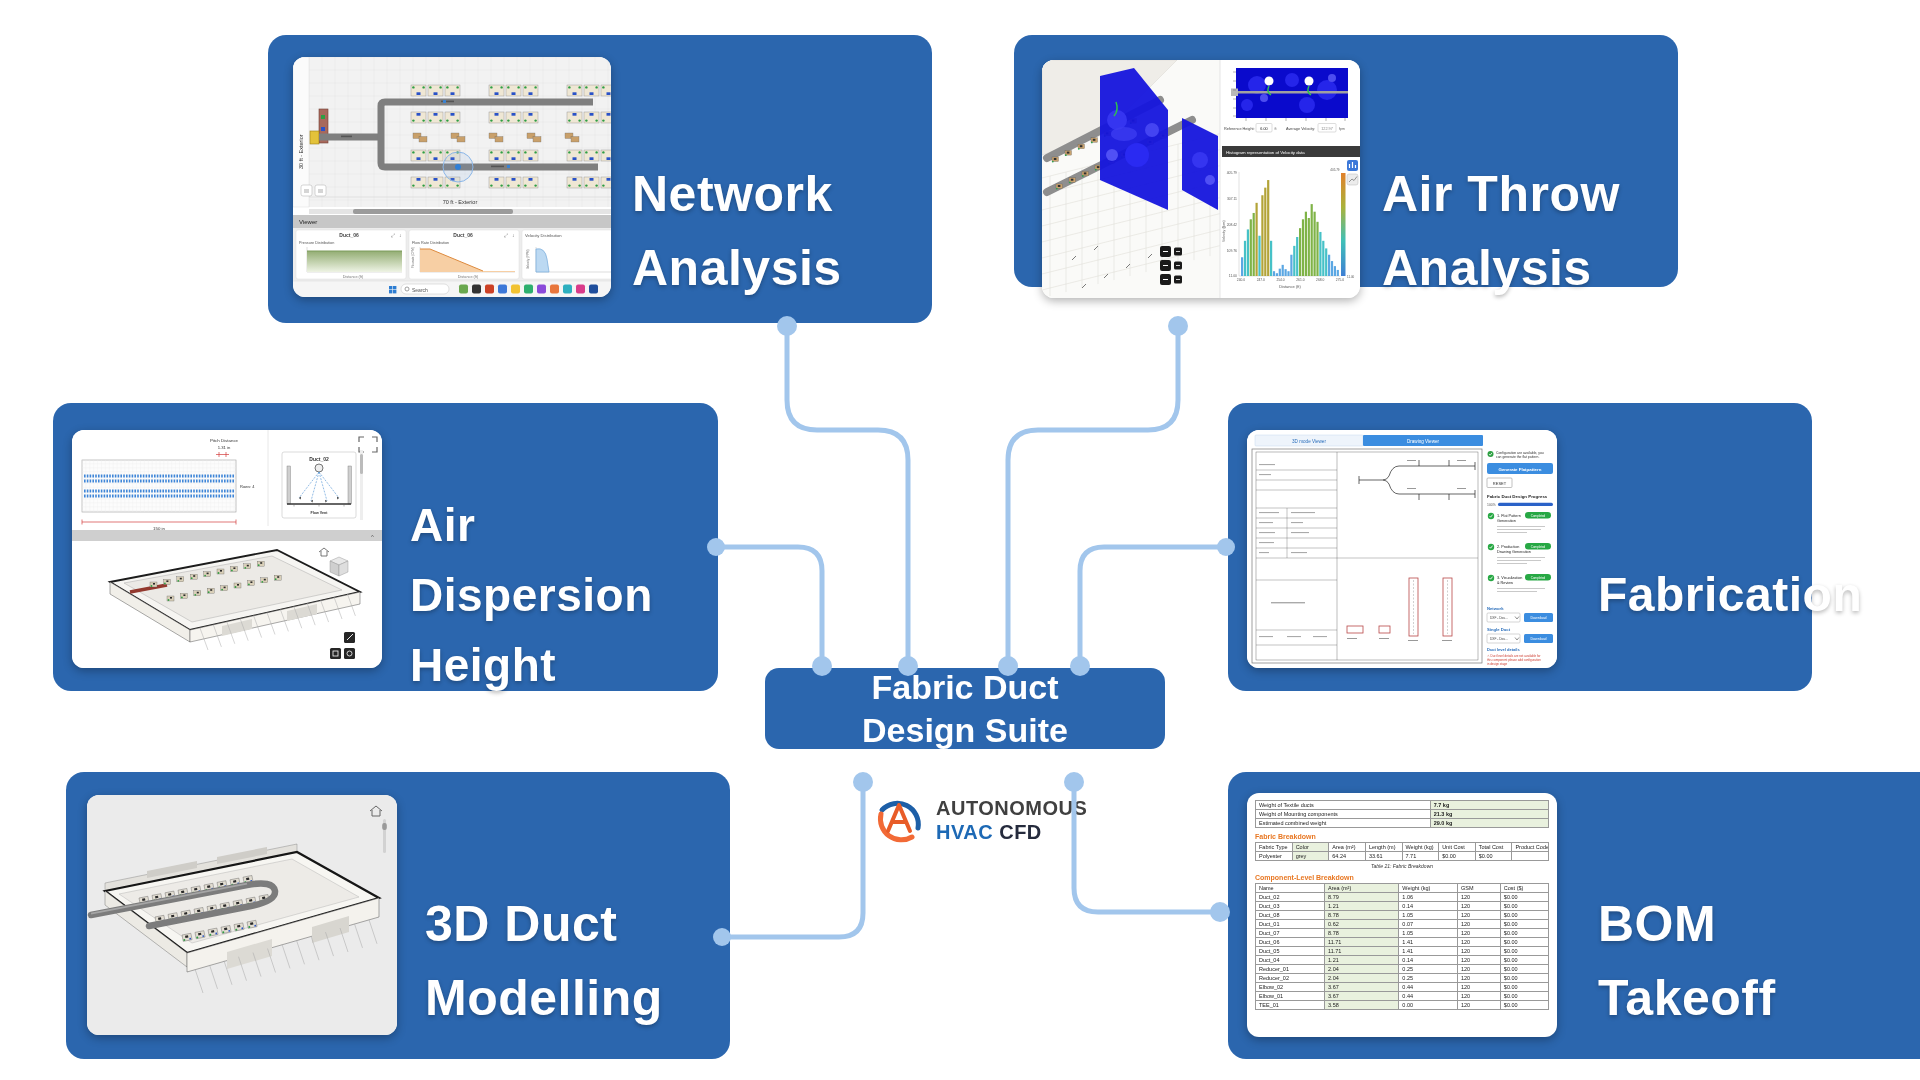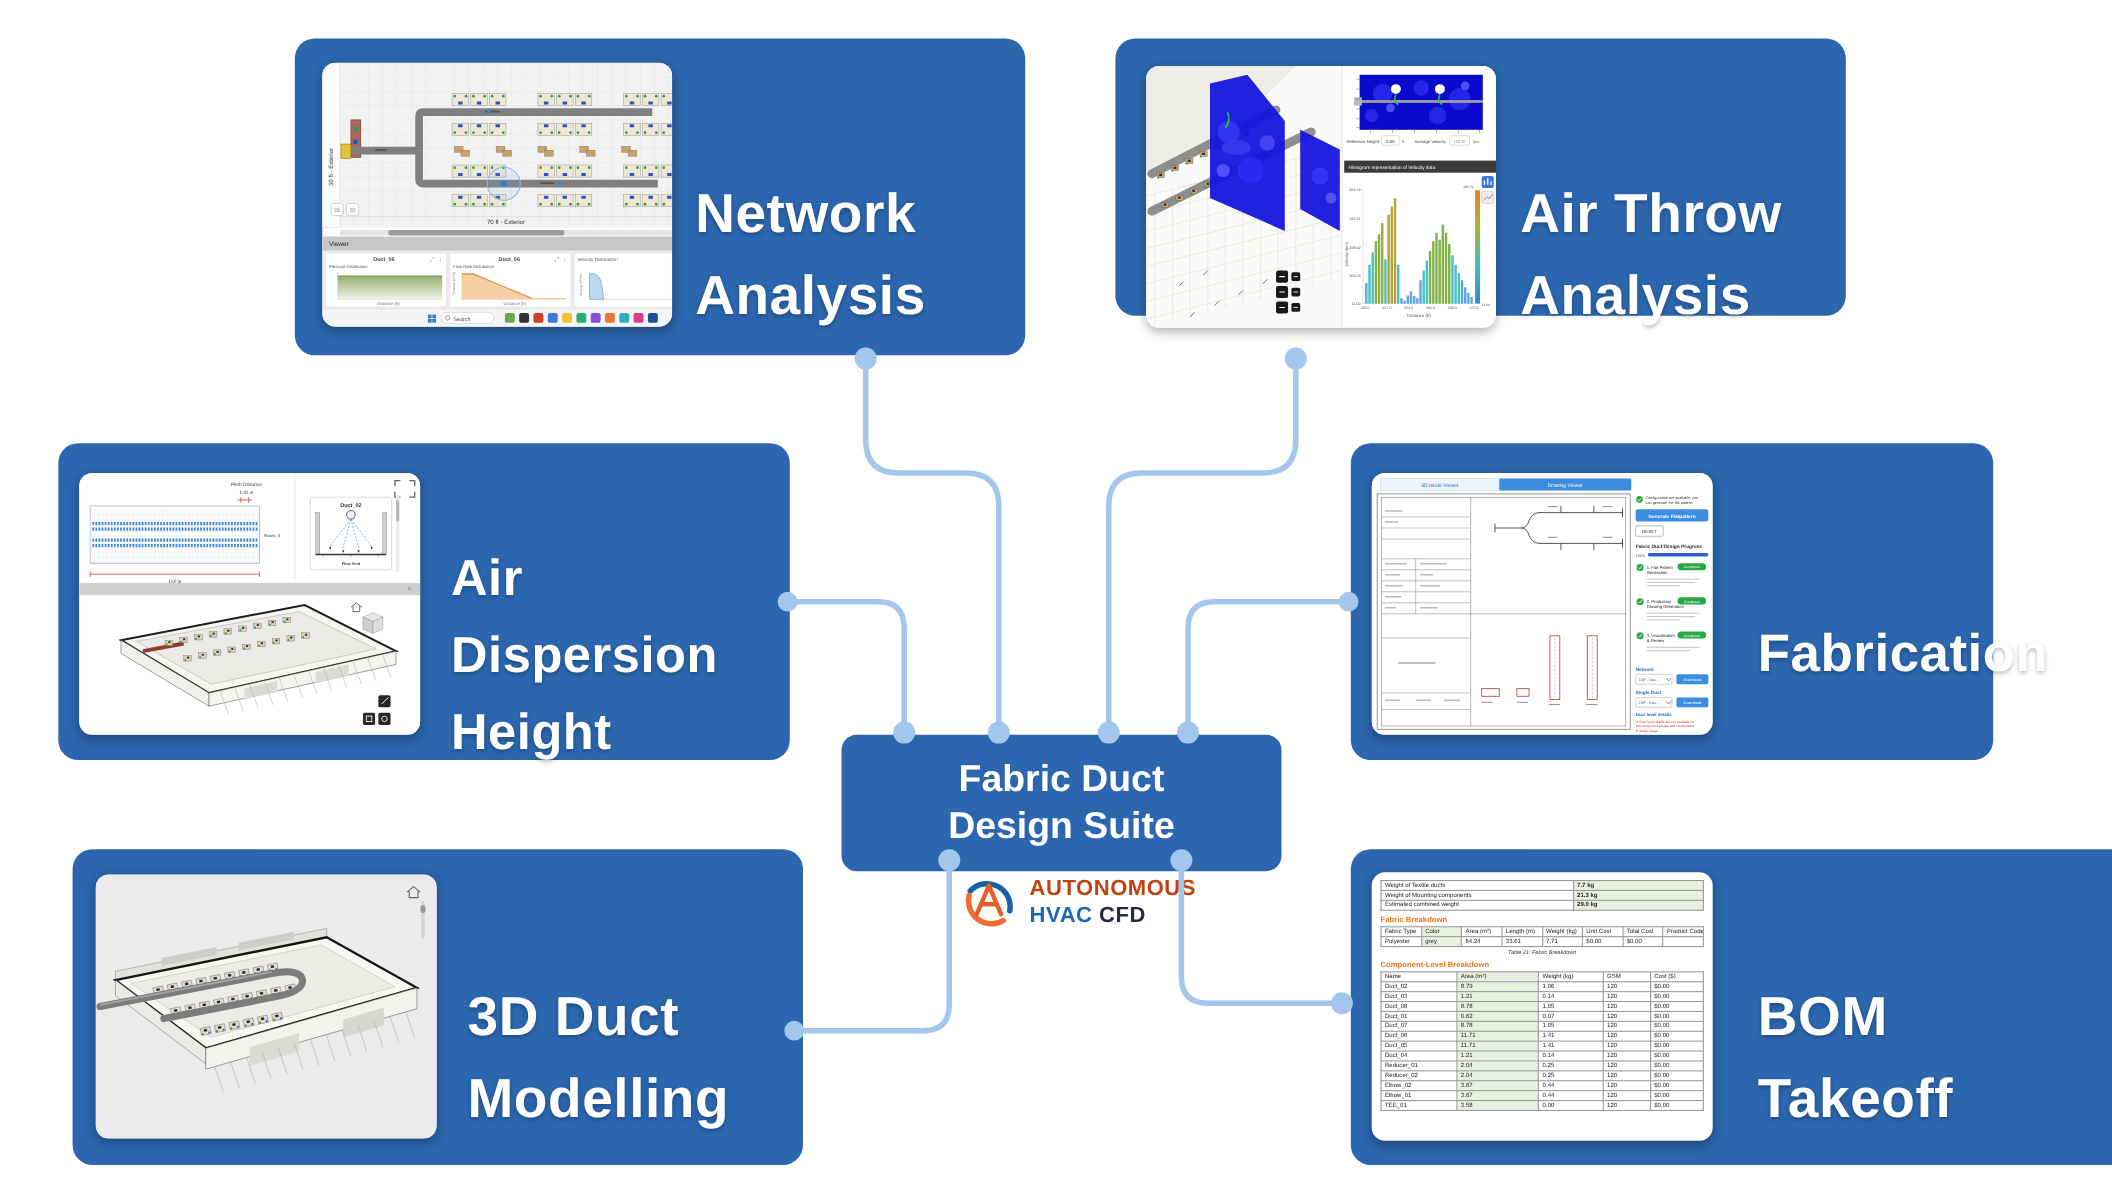--- a/index.html
+++ b/index.html
@@ -19,27 +19,27 @@
   #thumb-dispersion{left:19px;top:27px;width:310px;height:238px;}
   #thumb-fabrication{left:19px;top:27px;width:310px;height:238px;}
   #thumb-modelling{left:21px;top:23px;width:310px;height:240px;}
   #thumb-bom{left:19px;top:21px;width:310px;height:244px;}
   #title-network{left:364px;top:80px;}
   #title-airthrow{left:368px;top:80px;}
   #title-dispersion{left:357px;top:49px;font-size:46px;line-height:70px;}
   #title-fabrication{left:370px;top:115px;font-size:48px;}
   #title-modelling{left:359px;top:73px;}
   #title-bom{left:370px;top:73px;}
-  #center-box{position:absolute;left:765px;top:668px;width:400px;height:124px;background:#2b66ae;
+  #center-box{position:absolute;left:765px;top:668px;width:400px;height:81px;background:#2b66ae;
     border-radius:14px;display:flex;align-items:center;justify-content:center;text-align:center;
     color:#fff;font-weight:bold;font-size:34px;line-height:43px;z-index:1;}
   #connectors{position:absolute;left:0;top:0;z-index:3;pointer-events:none;}
   #brand-logo{position:absolute;left:872px;top:793px;display:flex;align-items:center;gap:10px;z-index:1;}
   .logo-text{display:flex;flex-direction:column;line-height:24px;}
-  .logo-line1{font-size:20px;font-weight:800;color:#c2410c;letter-spacing:.5px;}
+  .logo-line1{font-size:20px;font-weight:800;color:#404040;letter-spacing:.5px;}
   .logo-line2{font-size:20px;font-weight:800;letter-spacing:.5px;}
   .logo-hvac{color:#1d69b5;} .logo-cfd{color:#252b3d;margin-left:6px;}
   
   .bom-inner{padding:7px 8px;font-size:5.5px;color:#222;}
   .bom-inner table{border-collapse:collapse;width:100%;table-layout:fixed;}
   .bom-inner td,.bom-inner th{border:1px solid #999;padding:1px 3px;text-align:left;font-weight:normal;
     overflow:hidden;white-space:nowrap;}
   .bom-summary{width:92%;}
   .bom-summary .val{width:38%;font-weight:bold;background:#e9f1de;}
   .green-cell{background:#e9f1de;}

